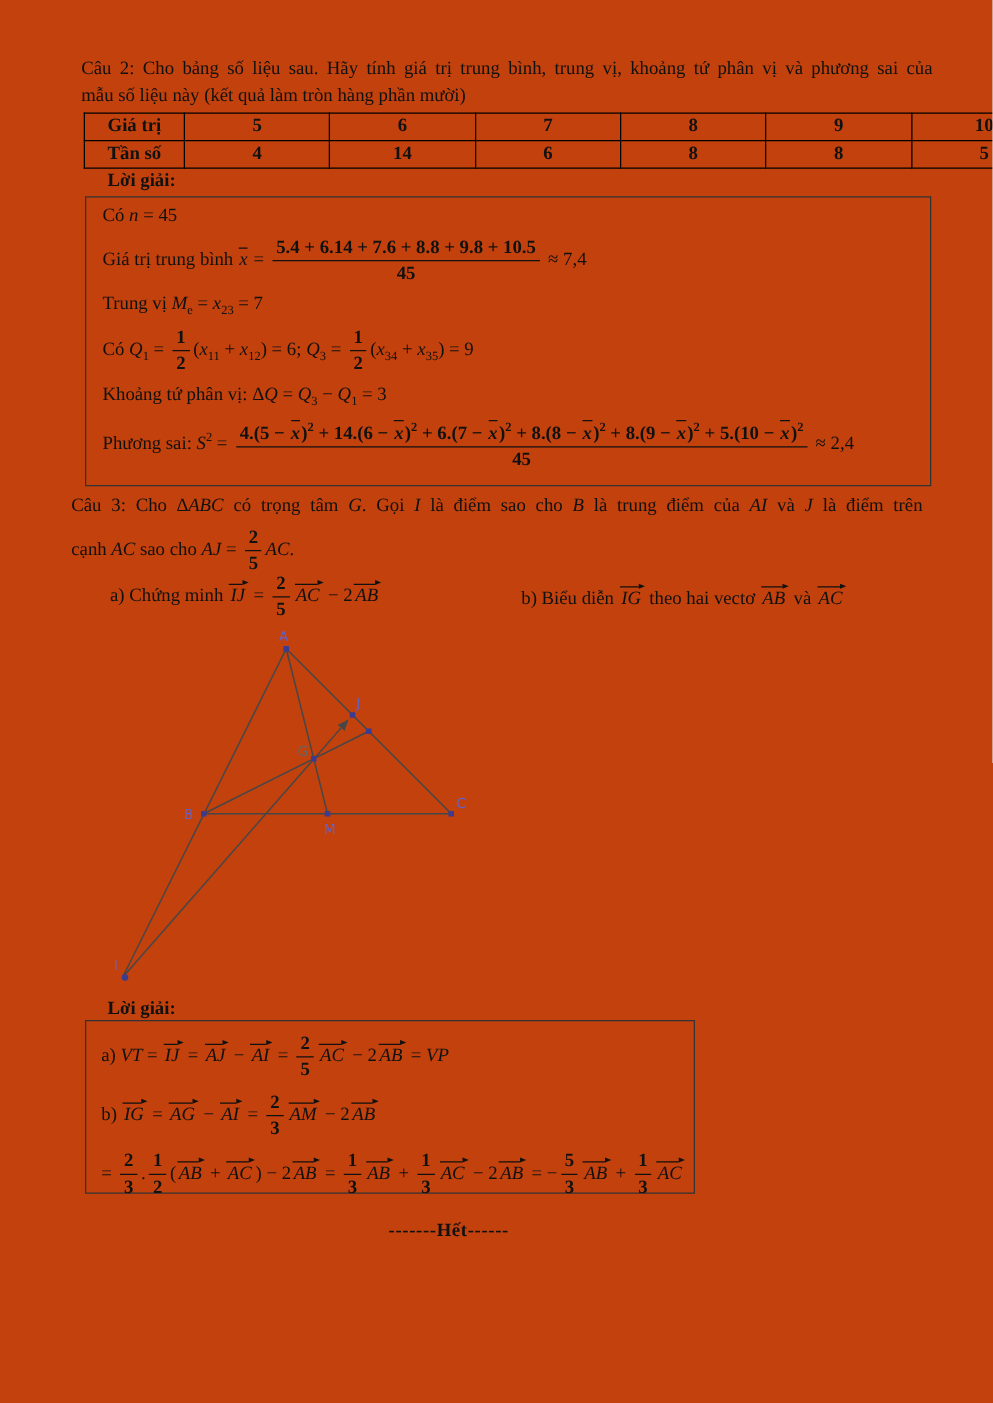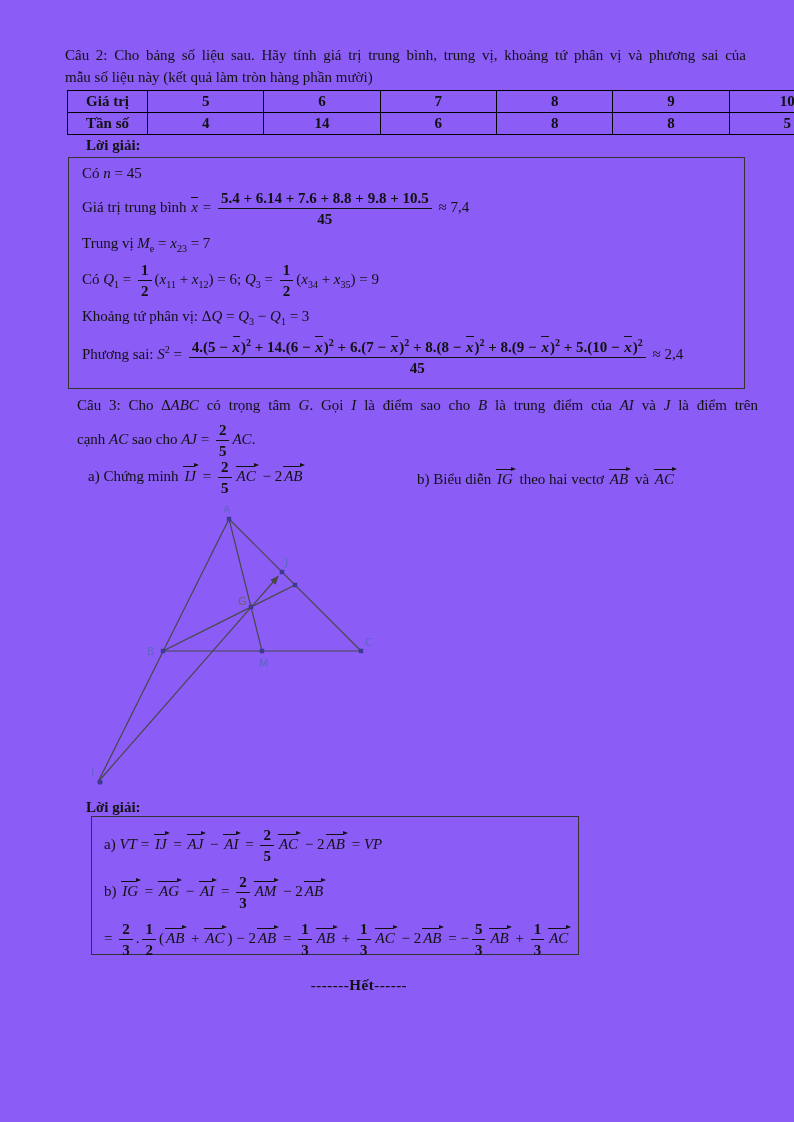--- a/index.html
+++ b/index.html
@@ -1,16 +1,16 @@
 <!DOCTYPE html>
 <html><head>
 <meta charset="utf-8">
 <style>
   html,body{margin:0;padding:0;background:#e8e8e8;}
-  .page{position:relative;width:794px;height:1122px;background:#8b5cf6;margin:0 auto;
+  .page{position:relative;width:794px;height:1122px;background:#c2410c;margin:0 auto;
         font-family:"Liberation Serif",serif;color:#111;font-size:15px;overflow:hidden;}
   .abs{position:absolute;}
   .just{display:block;text-align:justify;text-align-last:justify;}
   .mi{font-style:italic;}
   sup{font-size:10px;vertical-align:super;line-height:0;}
   sub{font-size:10px;vertical-align:sub;line-height:0;}
   .frac{display:inline-block;vertical-align:middle;text-align:center;margin:0 3px;line-height:1.2;font-weight:bold;}
   .frac .num{display:block;padding:0 3px 1px 3px;border-bottom:1px solid #111;}
   .frac .den{display:block;padding:1px 3px 0 3px;}
   .vec{position:relative;display:inline-block;font-style:italic;padding:5px 3px 0 2px;}
@@ -74,21 +74,21 @@
 
   <div class="abs sol-box" style="left:68px;top:157px;width:677px;height:232px;padding:7px 0 0 13px;box-sizing:border-box;">
     <div class="fline" style="margin-bottom:7px;"><span>Có </span><span class="mi">n</span><span> = 45</span></div>
     <div class="fline" style="margin-bottom:7px;"><span>Giá trị trung bình </span><span class="bar">x</span><span> = </span><span class="frac"><span class="num"><span>5.4 + 6.14 + 7.6 + 8.8 + 9.8 + 10.5</span></span><span class="den"><span>45</span></span></span><span> ≈ 7,4</span></div>
     <div class="fline" style="margin-bottom:9px;"><span>Trung vị </span><span class="mi">M</span><sub>e</sub><span> = </span><span class="mi">x</span><sub>23</sub><span> = 7</span></div>
     <div class="fline" style="margin-bottom:8px;"><span>Có </span><span class="mi">Q</span><sub>1</sub><span> = </span><span class="frac"><span class="num"><span>1</span></span><span class="den"><span>2</span></span></span><span>(</span><span class="mi">x</span><sub>11</sub><span> + </span><span class="mi">x</span><sub>12</sub><span>) = 6;  </span><span class="mi">Q</span><sub>3</sub><span> = </span><span class="frac"><span class="num"><span>1</span></span><span class="den"><span>2</span></span></span><span>(</span><span class="mi">x</span><sub>34</sub><span> + </span><span class="mi">x</span><sub>35</sub><span>) = 9</span></div>
     <div class="fline" style="margin-bottom:9px;"><span>Khoảng tứ phân vị: Δ</span><span class="mi">Q</span><span> = </span><span class="mi">Q</span><sub>3</sub><span> − </span><span class="mi">Q</span><sub>1</sub><span> = 3</span></div>
     <div class="fline"><span>Phương sai: </span><span class="mi">S</span><sup>2</sup><span> = </span><span class="frac"><span class="num"><span>4.(5 − </span><span class="bar">x</span><span>)</span><sup>2</sup><span> + 14.(6 − </span><span class="bar">x</span><span>)</span><sup>2</sup><span> + 6.(7 − </span><span class="bar">x</span><span>)</span><sup>2</sup><span> + 8.(8 − </span><span class="bar">x</span><span>)</span><sup>2</sup><span> + 8.(9 − </span><span class="bar">x</span><span>)</span><sup>2</sup><span> + 5.(10 − </span><span class="bar">x</span><span>)</span><sup>2</sup></span><span class="den"><span>45</span></span></span><span> ≈ 2,4</span></div>
   </div>
 
-  <div class="abs" style="left:77px;top:395px;width:681px;">
+  <div class="abs" style="left:57px;top:395px;width:681px;">
     <span class="just" style="line-height:20px;"><span>Câu 3: Cho ∆</span><span class="mi">ABC</span><span> có trọng tâm </span><span class="mi">G</span><span>. Gọi </span><span class="mi">I</span><span> là điểm sao cho </span><span class="mi">B</span><span> là trung điểm của </span><span class="mi">AI</span><span> và </span><span class="mi">J</span><span> là điểm trên</span></span>
     <span style="display:block;margin-top:6px;"><span>cạnh </span><span class="mi">AC</span><span> sao cho </span><span class="mi">AJ</span><span> = </span><span class="frac"><span class="num"><span>2</span></span><span class="den"><span>5</span></span></span><span class="mi">AC</span><span>.</span></span>
   </div>
 
   <div class="abs" style="left:88px;top:458px;width:658px;height:42px;">
     <span class="abs" style="left:0;top:0;"><span>a) Chứng minh </span><span class="vec">IJ</span><span> = </span><span class="frac"><span class="num"><span>2</span></span><span class="den"><span>5</span></span></span><span class="vec">AC</span><span> − 2</span><span class="vec">AB</span></span>
     <span class="abs" style="left:329px;top:8px;"><span>b) Biểu diễn </span><span class="vec">IG</span><span> theo hai vectơ </span><span class="vec">AB</span><span> và </span><span class="vec">AC</span></span>
   </div>
 
   <svg class="abs" style="left:85px;top:500px;" width="300" height="290" viewBox="0 0 300 290">
@@ -121,21 +121,21 @@
       <text x="280" y="146">C</text>
       <text x="174" y="167">M</text>
       <text x="200" y="66">J</text>
       <text x="6" y="276">I</text>
     </g>
     <text class="dg-label" x="153" y="105" fill="#666666">G</text>
   </svg>
 
   <div class="abs bold" style="left:86px;top:799px;">Lời giải:</div>
 
-  <div class="abs sol-box" style="left:68px;top:816px;width:488px;height:139px;padding:9px 0 0 12px;box-sizing:border-box;margin-left:23px;">
+  <div class="abs sol-box" style="left:68px;top:816px;width:488px;height:139px;padding:9px 0 0 12px;box-sizing:border-box;">
     <div class="fline" style="margin-bottom:8px;"><span>a) </span><span class="mi">VT</span><span> = </span><span class="vec">IJ</span><span> = </span><span class="vec">AJ</span><span> − </span><span class="vec">AI</span><span> = </span><span class="frac"><span class="num"><span>2</span></span><span class="den"><span>5</span></span></span><span class="vec">AC</span><span> − 2</span><span class="vec">AB</span><span> = </span><span class="mi">VP</span></div>
     <div class="fline" style="margin-bottom:8px;"><span>b) </span><span class="vec">IG</span><span> = </span><span class="vec">AG</span><span> − </span><span class="vec">AI</span><span> = </span><span class="frac"><span class="num"><span>2</span></span><span class="den"><span>3</span></span></span><span class="vec">AM</span><span> − 2</span><span class="vec">AB</span></div>
     <div class="fline"><span>= </span><span class="frac"><span class="num"><span>2</span></span><span class="den"><span>3</span></span></span><span>.</span><span class="frac"><span class="num"><span>1</span></span><span class="den"><span>2</span></span></span><span>(</span><span class="vec">AB</span><span> + </span><span class="vec">AC</span><span>) − 2</span><span class="vec">AB</span><span> = </span><span class="frac"><span class="num"><span>1</span></span><span class="den"><span>3</span></span></span><span class="vec">AB</span><span> + </span><span class="frac"><span class="num"><span>1</span></span><span class="den"><span>3</span></span></span><span class="vec">AC</span><span> − 2</span><span class="vec">AB</span><span> = −</span><span class="frac"><span class="num"><span>5</span></span><span class="den"><span>3</span></span></span><span class="vec">AB</span><span> + </span><span class="frac"><span class="num"><span>1</span></span><span class="den"><span>3</span></span></span><span class="vec">AC</span></div>
   </div>
 
   <div class="abs het" style="left:0;top:977px;width:718px;text-align:center;">-------Hết------</div>
 
 </div>
 
 </body></html>

